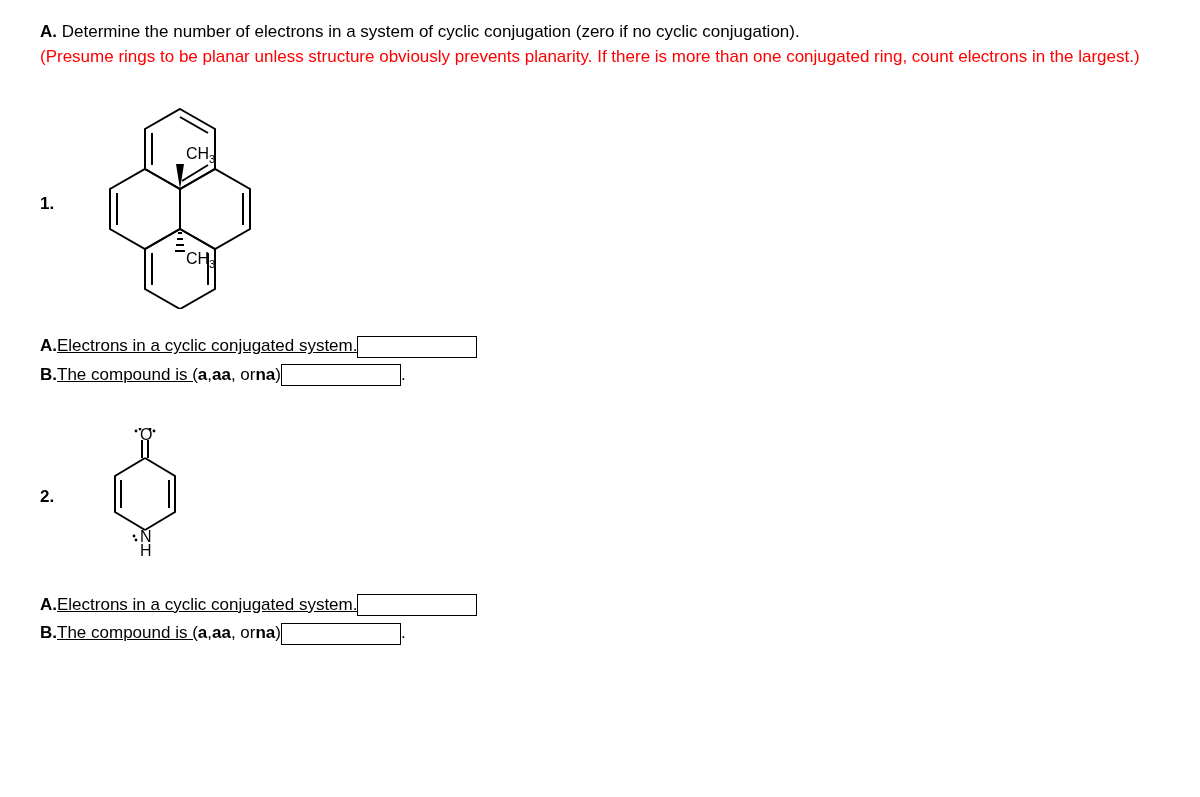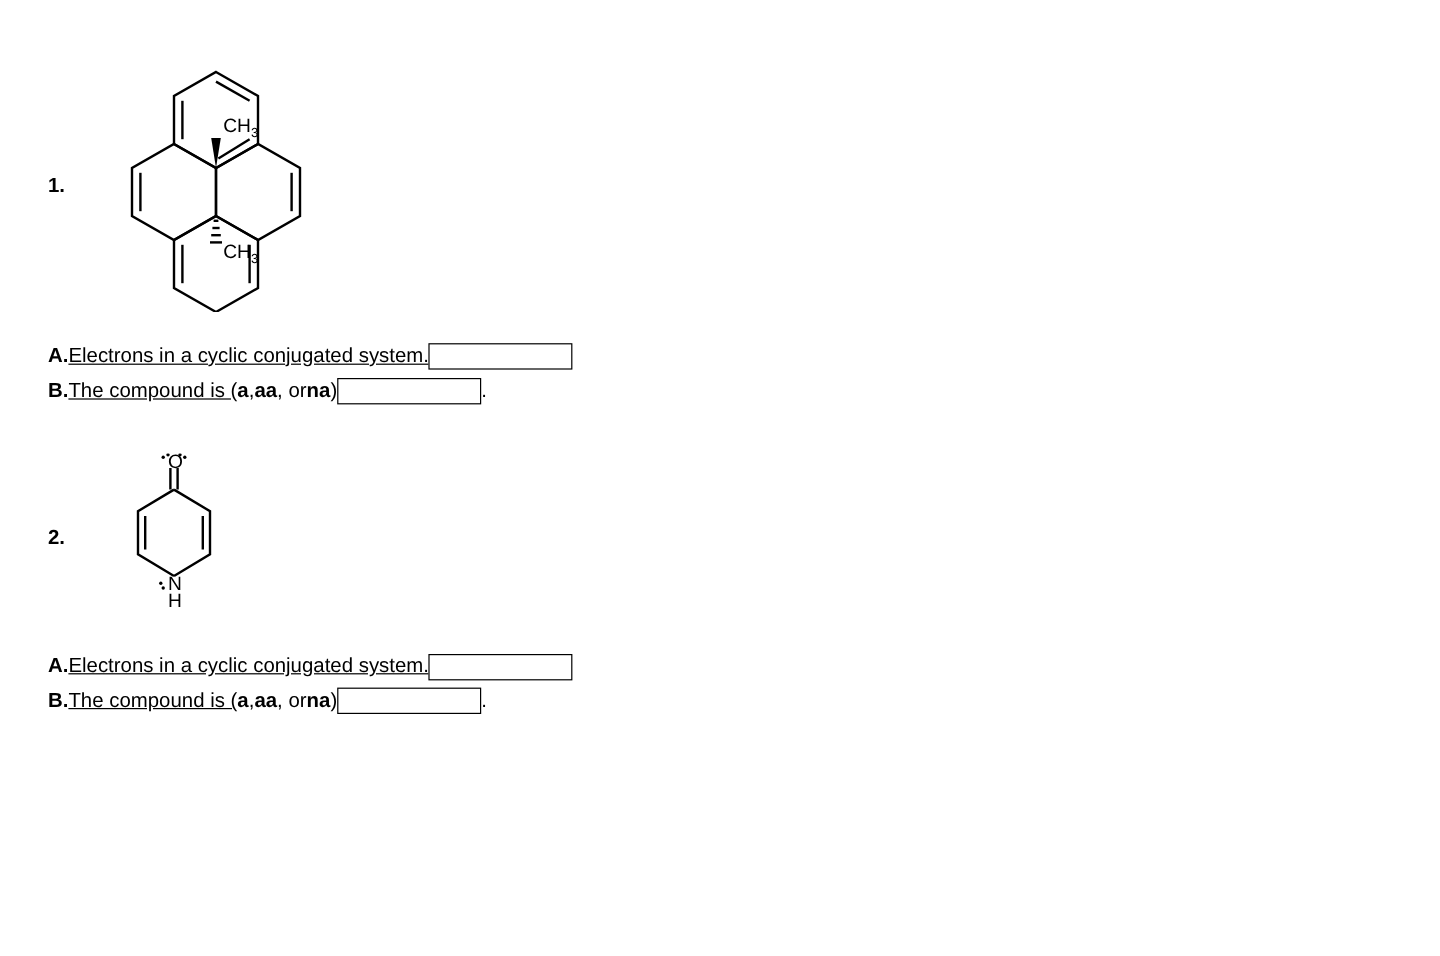--- a/index.html
+++ b/index.html
@@ -59,20 +59,24 @@
     background: #fff;
   }
   .blank.wide { width: 120px; }
   .blank.med { width: 120px; }
   svg { display: block; }
 </style>
 </head>
 <body>
 
 <div class="intro">
+  <p>
+    <span class="bold">A.</span><span> Determine the number of electrons in a system of cyclic conjugation (zero if no cyclic conjugation).</span>
+  </p>
+  <p class="red">(Presume rings to be planar unless structure obviously prevents planarity. If there is more than one conjugated ring, count electrons in the largest.)</p>
 </div>
 
 <div class="problem">
   <div class="problem-row">
     <div class="problem-number">1.</div>
     <div class="structure">
       <svg width="180" height="210" viewBox="0 0 180 210">
         <g stroke="#000" stroke-width="2" fill="none">
 
           <polygon points="90,10 125,30 125,70 90,90 55,70 55,30"></polygon>

